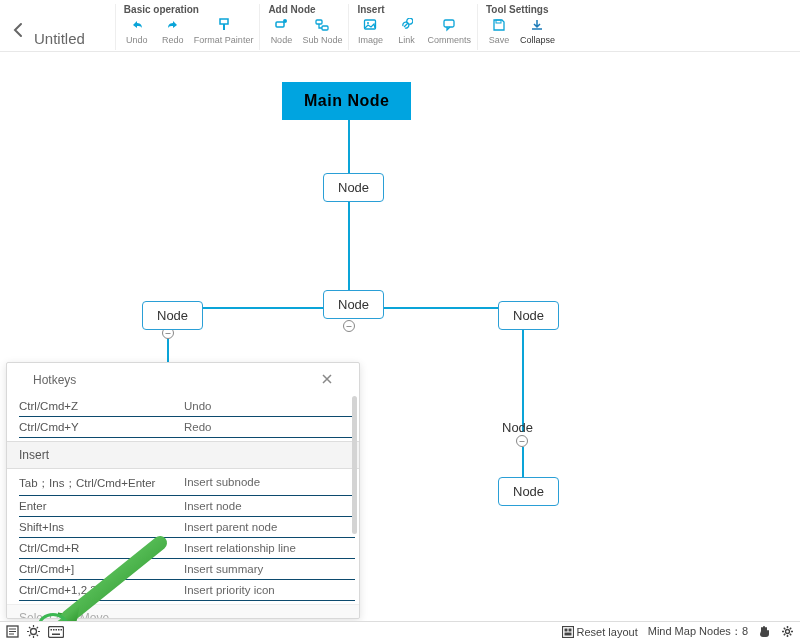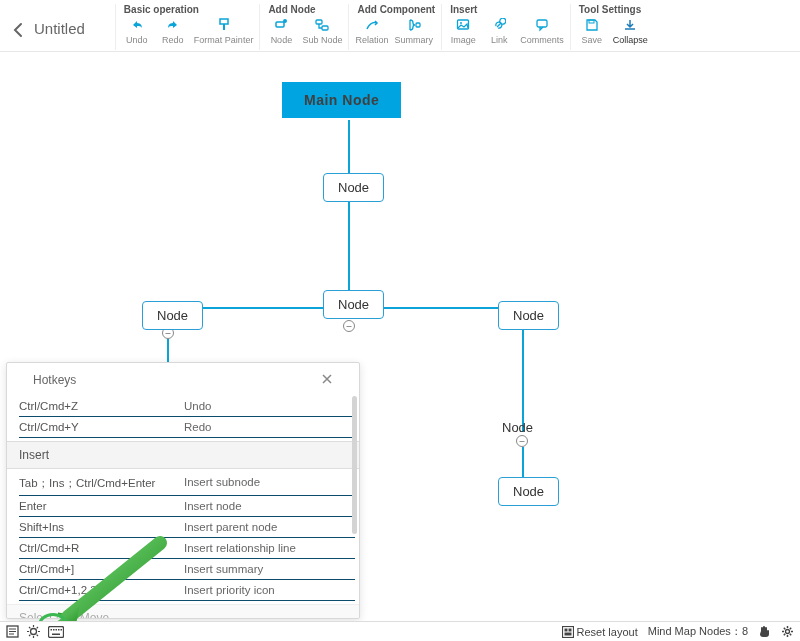--- a/index.html
+++ b/index.html
@@ -1,35 +1,35 @@
 <!DOCTYPE html>
 <html><head>
 <meta charset="utf-8">
 <style>
 * { box-sizing: border-box; margin: 0; padding: 0; font-family: Arial, sans-serif; }
 html, body { width: 800px; height: 641px; overflow: hidden; position: relative; background: #fff; }
 
 
 .toolbar { height: 52px; border-bottom: 1px solid #e8e8e8; display: flex; align-items: flex-start; padding: 4px 8px 0 8px; }
 .back-btn { width: 20px; height: 40px; display: flex; align-items: center; justify-content: center; color: #555; margin-right: 6px; margin-top: 6px; cursor: pointer; }
-.title { font-size: 15px; color: #666; margin-right: 30px; margin-top: 16px; }
+.title { font-size: 15px; color: #666; margin-right: 30px; margin-top: 26px; }
 .tool-group { border-left: 1px solid #eee; padding: 0 6px; height: 46px; }
 .tool-group-label { font-size: 10px; color: #555; font-weight: bold; margin-bottom: 2px; padding-left: 2px; }
 .tool-buttons { display: flex; gap: 6px; }
 .tool-btn { display: flex; flex-direction: column; align-items: center; min-width: 30px; cursor: pointer; }
 .tool-btn .icon { width: 16px; height: 16px; display: flex; align-items: center; justify-content: center; color: #0aa4d8; }
 .tool-btn.dark .icon { color: #333; }
 .tool-btn .label { font-size: 9px; color: #888; margin-top: 2px; white-space: nowrap; }
 .tool-btn.dark .label { color: #333; }
 
 
 .canvas { position: absolute; top: 52px; left: 0; right: 0; bottom: 20px; background: #fff; }
 .line { position: absolute; background: #0aa4d8; }
 .collapse-mark { position: absolute; width: 12px; height: 12px; border: 1px solid #888; border-radius: 50%; background: #fff; display: flex; align-items: center; justify-content: center; font-size: 9px; color: #555; }
-.node-main { position: absolute; background: #00a4e0; color: #404040; padding: 10px 22px; font-size: 14px; font-weight: bold; letter-spacing: 0.5px; }
+.node-main { position: absolute; background: #00a4e0; color: #000000; padding: 10px 22px; font-size: 16px; font-weight: bold; letter-spacing: 0.5px; }
 .node-box { position: absolute; border: 1.5px solid #2a9fd6; border-radius: 4px; background: #fff; padding: 6px 14px; font-size: 13px; color: #333; }
 
 
 .statusbar { position: absolute; bottom: 0; left: 0; right: 0; height: 20px; border-top: 1px solid #ddd; background: #fff; display: flex; align-items: center; justify-content: space-between; padding: 0 6px; font-size: 11px; color: #444; }
 .status-left { display: flex; gap: 8px; align-items: center; }
 .status-right { display: flex; gap: 10px; align-items: center; }
 .status-btn { cursor: pointer; display: flex; align-items: center; gap: 3px; }
 .circle-highlight { position: absolute; width: 30px; height: 24px; border: 3px solid #3cb853; border-radius: 50%; pointer-events: none; }
 
 
@@ -106,43 +106,20 @@
               <rect x="1" y="2" width="6" height="4" rx="1" fill="none" stroke="#0aa4d8" stroke-width="1.3"></rect>
               <rect x="7" y="8" width="6" height="4" rx="1" fill="none" stroke="#0aa4d8" stroke-width="1.3"></rect>
               <path d="M4 6 L4 10 L7 10" stroke="#0aa4d8" stroke-width="1.3" fill="none"></path>
             </svg>
           </span>
         <span class="label">Sub Node</span>
       </div>
     </div>
   </div>
 
-  <div class="tool-group">
-    <div class="tool-group-label">Add Component</div>
-    <div class="tool-buttons">
-      <div class="tool-btn">
-        <span class="icon">
-            <svg width="14" height="14" viewBox="0 0 14 14">
-              <path d="M2 11 Q6 3 12 5" stroke="#0aa4d8" stroke-width="1.5" fill="none"></path>
-              <path d="M10 3 L12 5 L10 7" stroke="#0aa4d8" stroke-width="1.5" fill="none"></path>
-            </svg>
-          </span>
-        <span class="label">Relation</span>
-      </div>
-      <div class="tool-btn">
-        <span class="icon">
-            <svg width="14" height="14" viewBox="0 0 14 14">
-              <path d="M3 2 L3 12 M3 2 Q6 2 6 5 Q6 7 8 7 Q6 7 6 9 Q6 12 3 12" stroke="#0aa4d8" stroke-width="1.3" fill="none"></path>
-              <rect x="9" y="5" width="4" height="4" rx="1" fill="none" stroke="#0aa4d8" stroke-width="1.3"></rect>
-            </svg>
-          </span>
-        <span class="label">Summary</span>
-      </div>
-    </div>
-  </div>
 
   <div class="tool-group">
     <div class="tool-group-label">Insert</div>
     <div class="tool-buttons">
       <div class="tool-btn">
         <span class="icon">
             <svg width="14" height="14" viewBox="0 0 14 14">
               <rect x="1.5" y="2" width="11" height="9" rx="1" fill="none" stroke="#0aa4d8" stroke-width="1.3"></rect>
               <circle cx="5" cy="5" r="1" fill="#0aa4d8"></circle>
               <path d="M2 10 L5 7 L8 9 L11 6 L12 10" stroke="#0aa4d8" stroke-width="1.2" fill="none"></path>

